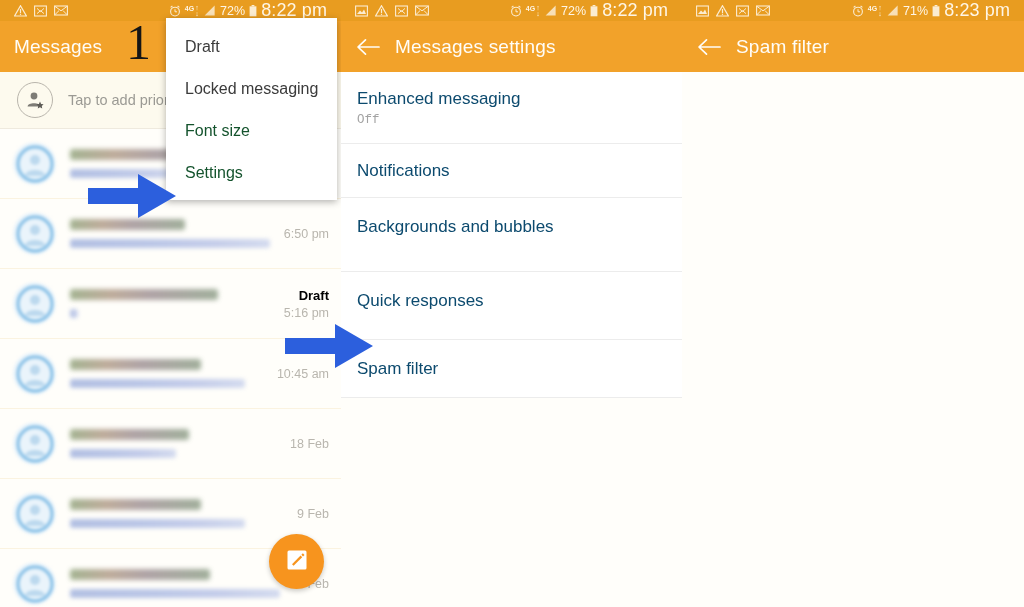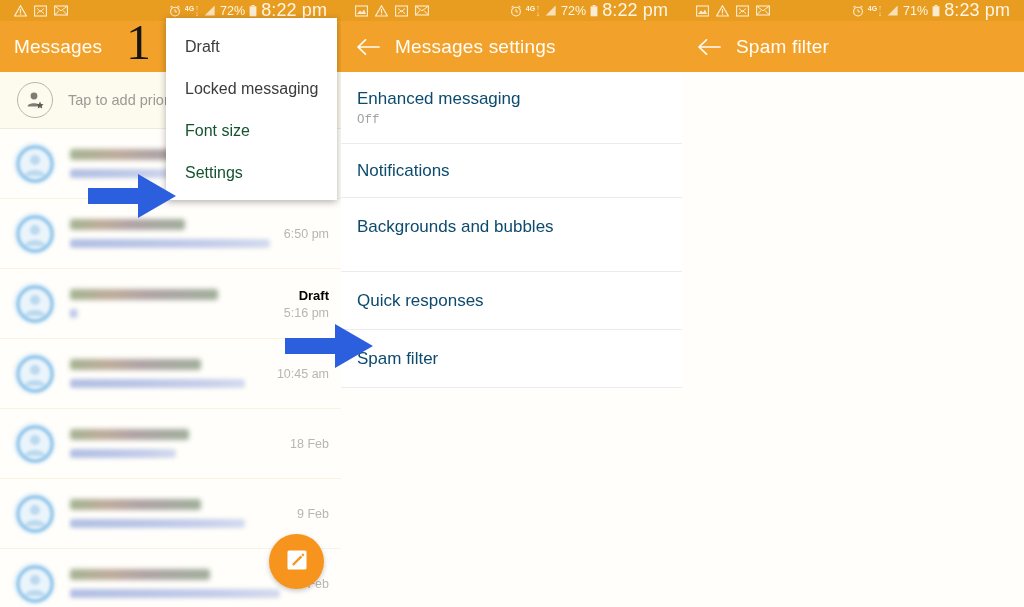--- a/index.html
+++ b/index.html
@@ -526,21 +526,21 @@
       <div class="set-item tall">
         <div class="set-title">Enhanced messaging</div>
         <div class="set-sub">Off</div>
       </div>
       <div class="set-item tall">
         <div class="set-title">Notifications</div>
       </div>
       <div class="set-item" style="padding-top:19px;padding-bottom:34px">
         <div class="set-title">Backgrounds and bubbles</div>
       </div>
-      <div class="set-item" style="padding-top:19px;padding-bottom:18px">
+      <div class="set-item" style="padding-top:19px;padding-bottom:28px">
         <div class="set-title">Quick responses</div>
       </div>
       <div class="set-item" style="padding-top:19px;padding-bottom:18px">
         <div class="set-title">Spam filter</div>
       </div>
     </div>
 
   </div>
 
   <div class="panel" id="panel-3">

